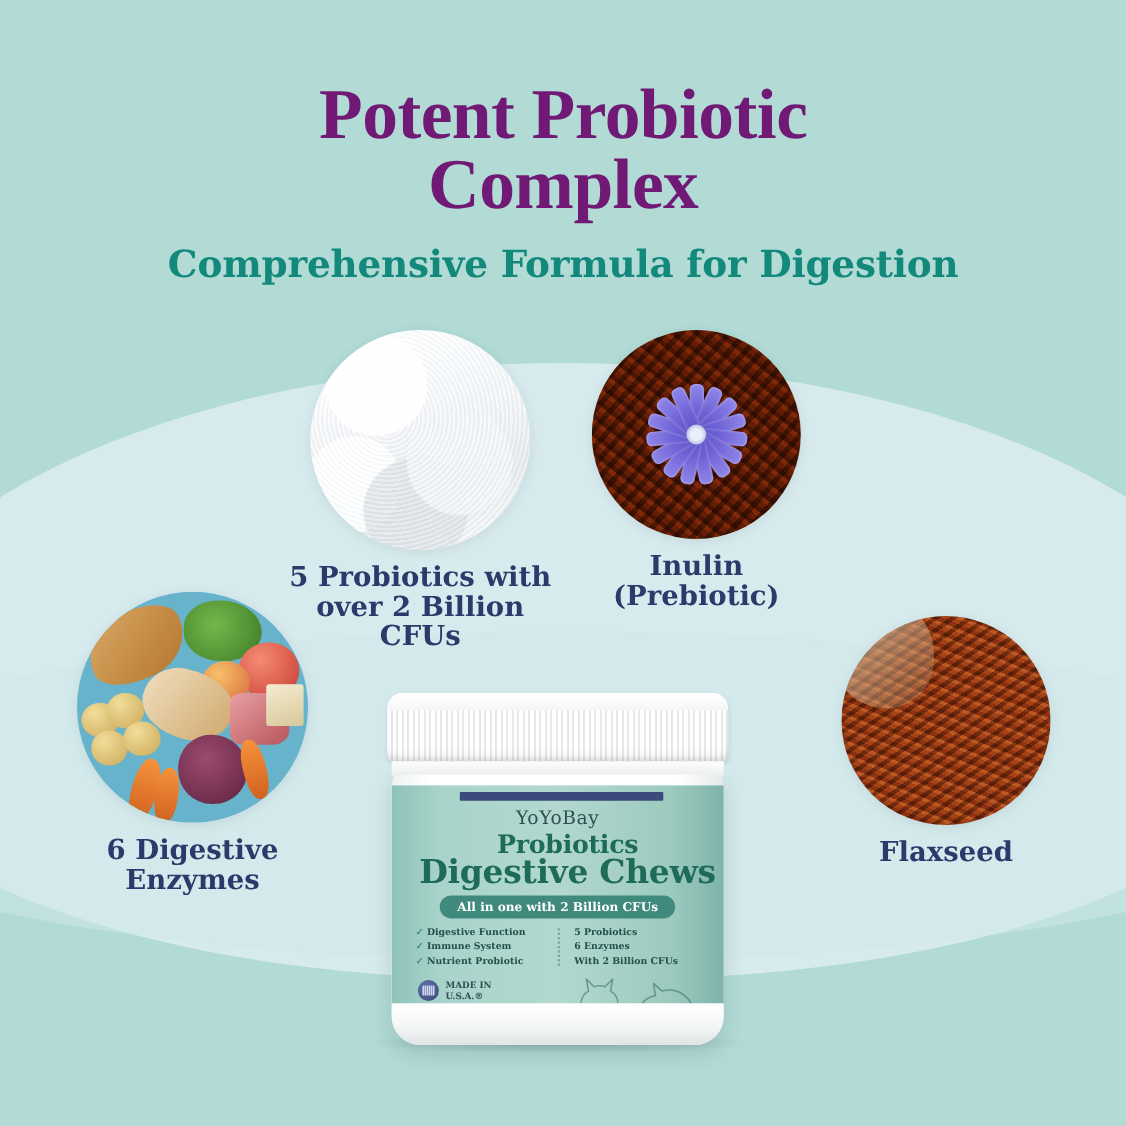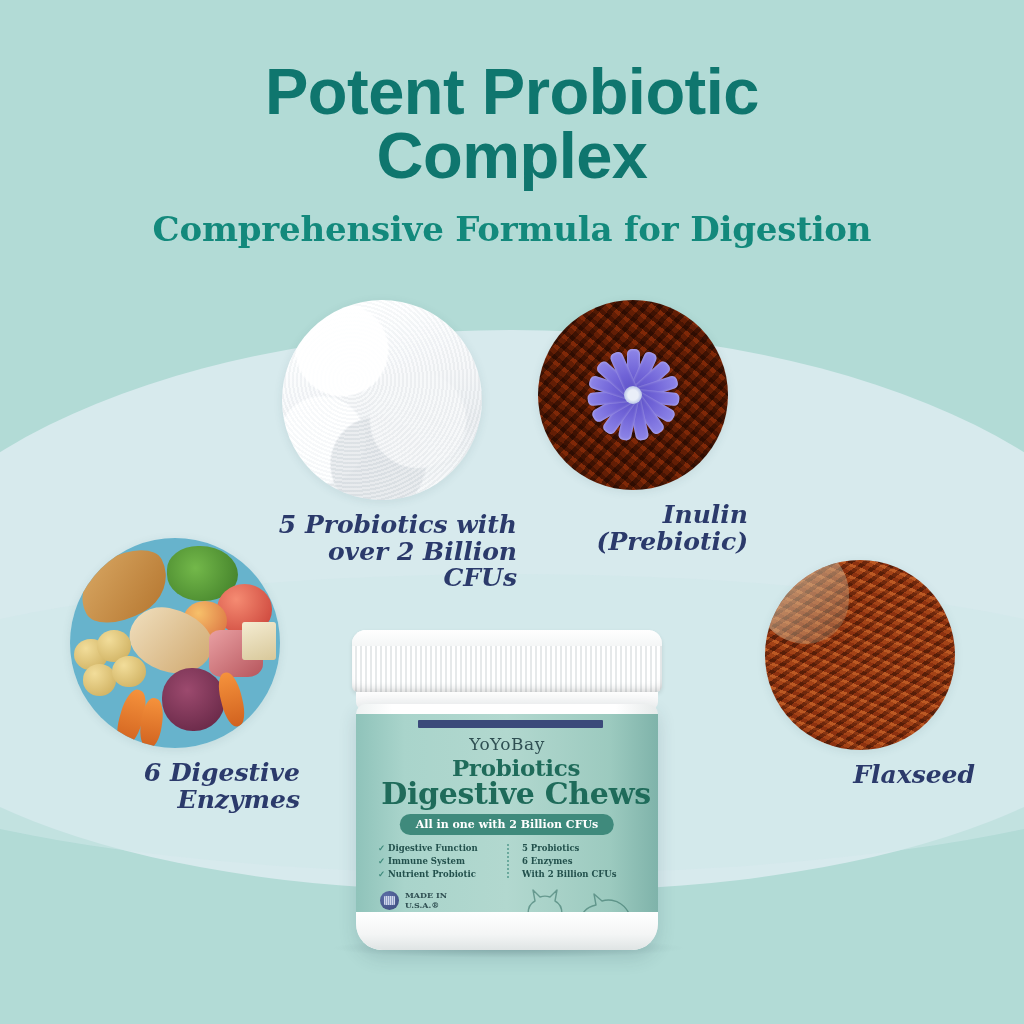--- a/index.html
+++ b/index.html
@@ -16,33 +16,33 @@
     background:#d7eaed;border-radius:50% 50% 46% 46%/58% 58% 42% 42%;
   }
   .arc2{
     position:absolute;left:-20%;bottom:150px;width:140%;height:300px;
     background:#cfe7ea;border-radius:50%;opacity:.55;
   }
 
   
   .headings{position:absolute;left:0;top:56px;width:1024px;text-align:center;z-index:6;}
   .h1{
-    font-family:Liberation Sans, sans-serif;font-weight:700;
+    font-family:Liberation Serif, serif;font-weight:700;
     font-size:65px;line-height:.99;letter-spacing:-.5px;
-    color:#0f766e;margin:4px;
+    color:#701a75;margin:16px;
   }
   .h1 .l2{display:block;}
   .h2{
     font-family:"DejaVu Serif",serif;font-weight:700;
     font-size:34px;line-height:1.1;color:#13897c;
     margin:22px 0 0 0;letter-spacing:-.2px;
   }
 
   
-  .feat{position:absolute;z-index:7;text-align:right;font-style:italic;}
+  .feat{position:absolute;z-index:7;text-align:center;}
   .circ{
     border-radius:50%;overflow:hidden;position:relative;
     box-shadow:0 2px 10px rgba(40,80,90,.10);
     margin:0 auto;
   }
   .cap{
     font-family:"DejaVu Serif",serif;font-weight:700;
     color:#2b3a6b;line-height:1.06;margin-top:12px;
   }
 

